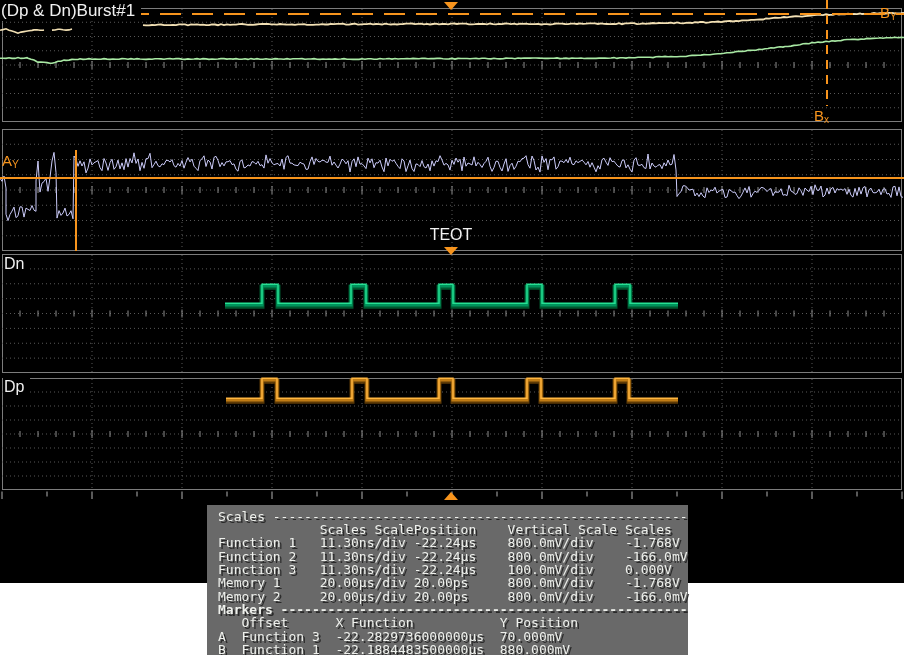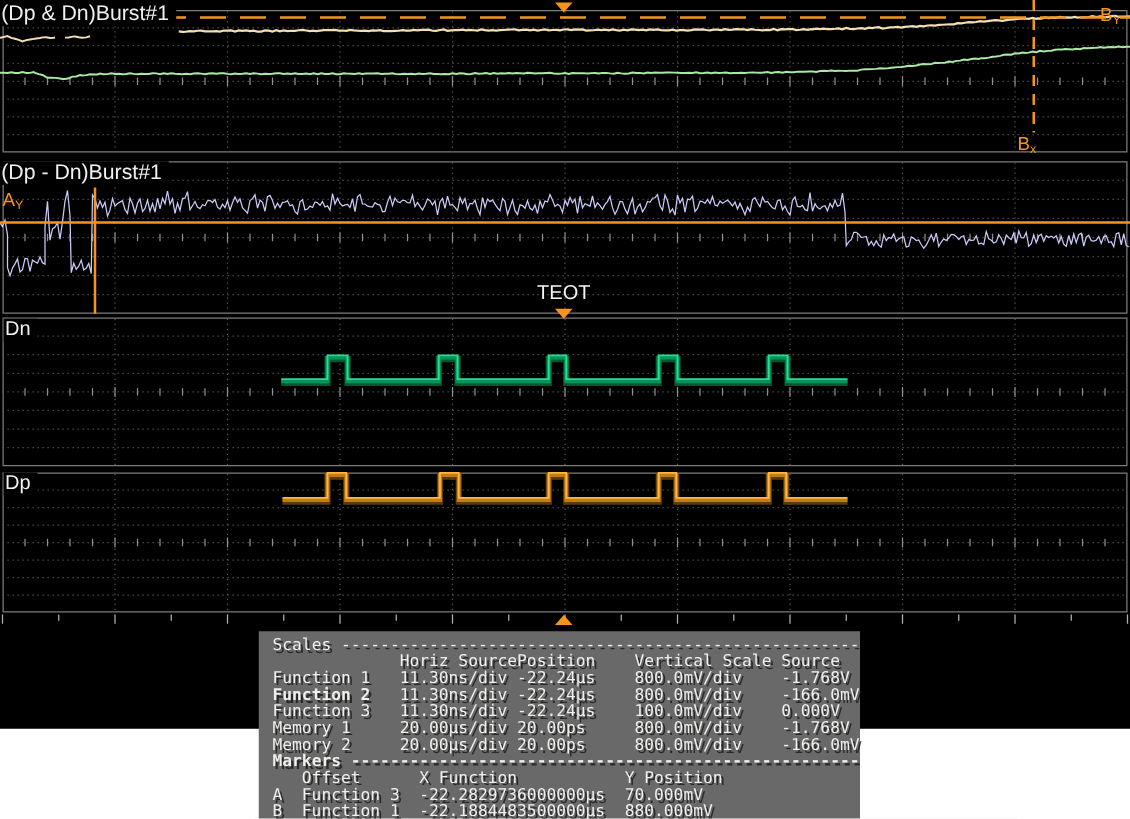--- a/index.html
+++ b/index.html
@@ -327,44 +327,43 @@
         <path d="M0 178.2L2 181.3L4 176.1L6 188.0L6 214.2L8 220.6L10 214.5L12 211.1L14 207.1L16 217.6L18 215.8L20 206.8L22 207.0L24 217.1L26 208.1L28 209.4L30 210.5L32 205.5L34 210.2L36 211.3L36 181.0L38 161.0L40 192.1L42 183.1L44 181.6L46 178.2L48 191.3L50 177.3L52 161.0L54 152.4L56 172.6L57 218.1L59 210.6L61 215.4L63 213.0L65 208.1L67 216.0L69 214.4L71 210.7L73 218.8L74 156.0L76 159.1L78 166.3L80 160.8L82 166.0L84 161.8L86 172.9L88 168.1L90 158.9L92 164.9L94 162.8L96 161.7L98 160.6L100 167.7L102 170.7L104 158.5L106 163.0L108 170.4L110 162.6L112 159.2L114 169.3L116 166.7L118 160.1L120 168.9L122 162.8L124 169.7L126 158.6L128 167.1L130 158.5L132 162.9L134 152.8L136 163.4L138 159.0L140 170.7L142 162.4L144 168.3L146 158.7L148 158.6L150 153.3L152 167.7L154 164.6L156 161.2L158 165.7L160 166.9L162 163.8L164 164.6L166 160.6L168 160.3L170 162.0L172 159.6L174 165.7L176 167.2L178 163.4L180 166.1L182 160.5L184 168.2L186 162.2L188 157.6L190 161.9L192 159.1L194 166.2L196 168.3L198 170.6L200 160.5L202 158.9L204 155.8L206 166.5L208 160.1L210 161.9L212 169.0L214 157.4L216 156.3L218 160.4L220 166.7L222 162.6L224 165.9L226 161.9L228 161.7L230 160.6L232 164.6L234 163.9L236 169.3L238 171.2L240 161.4L242 159.9L244 167.9L246 167.2L248 164.9L250 166.0L252 161.6L254 162.2L256 164.2L258 161.3L260 165.6L262 164.7L264 168.1L266 154.9L268 163.2L270 158.6L272 162.8L274 164.8L276 163.9L278 163.5L280 166.0L282 159.0L284 169.3L286 157.4L288 155.7L290 163.1L292 163.2L294 164.9L296 165.3L298 165.6L300 162.2L302 163.5L304 164.1L306 169.4L308 169.1L310 161.8L312 156.9L314 164.5L316 158.5L318 161.4L320 162.0L322 160.3L324 160.4L326 162.2L328 162.3L330 156.1L332 165.2L334 162.0L336 165.1L338 168.0L340 164.2L342 159.1L344 160.6L346 163.8L348 160.7L350 172.0L352 161.6L354 158.8L356 166.7L358 156.9L360 164.1L362 163.7L364 165.9L366 168.6L368 158.1L370 162.8L372 158.8L374 167.7L376 162.7L378 163.1L380 160.2L382 167.0L384 171.7L386 158.0L388 165.9L390 159.3L392 161.3L394 160.0L396 163.3L398 166.3L400 168.6L402 158.8L404 161.1L406 171.6L408 165.9L410 160.1L412 168.5L414 171.5L416 163.9L418 164.5L420 166.6L422 160.6L424 166.7L426 168.0L428 164.0L430 170.8L432 160.8L434 166.1L436 160.8L438 161.6L440 155.7L442 160.0L444 165.2L446 163.4L448 164.9L450 170.1L452 160.2L454 164.4L456 158.0L458 162.2L460 159.3L462 170.8L464 157.0L466 166.2L468 163.0L470 163.9L472 165.0L474 156.8L476 166.0L478 162.3L480 164.5L482 167.5L484 163.5L486 161.3L488 157.2L490 166.3L492 171.4L494 167.4L496 161.2L498 161.4L500 167.3L502 171.0L504 164.0L506 158.7L508 171.4L510 165.6L512 163.2L514 169.4L516 166.3L518 161.2L520 161.8L522 158.6L524 158.2L526 155.7L528 164.6L530 168.2L532 156.0L534 160.6L536 170.0L538 167.1L540 172.1L542 155.9L544 162.3L546 158.6L548 169.7L550 159.3L552 159.9L554 156.9L556 169.2L558 166.7L560 161.0L562 161.2L564 162.7L566 159.5L568 162.8L570 157.2L572 164.0L574 164.7L576 160.8L578 162.6L580 161.4L582 160.1L584 162.2L586 164.8L588 161.5L590 167.2L592 162.7L594 167.1L596 171.8L598 165.7L600 169.1L602 159.6L604 158.2L606 162.2L608 165.4L610 157.7L612 161.6L614 161.2L616 163.9L618 166.2L620 167.1L622 160.6L624 159.8L626 167.9L628 164.8L630 169.2L632 172.1L634 160.2L636 157.7L638 165.1L640 165.4L642 164.3L644 167.7L646 168.5L648 154.0L650 169.0L652 163.0L654 166.1L656 167.2L658 165.2L660 164.6L662 168.7L664 162.8L666 166.0L668 160.0L670 164.9L672 164.2L674 154.5L676 169.9L677 196.5L679 193.5L681 191.7L683 185.8L685 185.8L687 187.3L689 190.1L691 189.6L693 189.2L695 196.0L697 193.1L699 196.6L701 192.7L703 196.1L705 197.7L707 187.8L709 192.5L711 190.0L713 190.7L715 187.2L717 193.1L719 191.1L721 190.0L723 189.4L725 197.5L727 197.0L729 189.5L731 190.7L733 192.4L735 192.0L737 195.6L739 198.6L741 196.1L743 192.2L745 187.9L747 192.9L749 186.5L751 197.2L753 193.6L755 191.1L757 192.4L759 190.4L761 187.5L763 187.7L765 189.1L767 191.6L769 189.4L771 188.6L773 195.7L775 191.6L777 192.2L779 192.1L781 188.7L783 195.2L785 194.6L787 195.6L789 185.3L791 191.0L793 192.1L795 194.4L797 193.5L799 187.8L801 190.8L803 195.4L805 188.0L807 190.2L809 191.6L811 186.4L813 194.6L815 184.8L817 190.2L819 190.3L821 186.0L823 197.0L825 195.0L827 188.0L829 194.1L831 188.8L833 187.4L835 193.0L837 188.6L839 190.0L841 189.0L843 190.4L845 188.6L847 194.3L849 189.2L851 195.3L853 197.1L855 188.4L857 195.6L859 187.2L861 194.1L863 187.7L865 186.5L867 196.9L869 189.7L871 188.2L873 192.5L875 192.9L877 192.1L879 189.2L881 194.7L883 189.3L885 188.7L887 194.0L889 193.4L891 197.4L893 186.9L895 186.3L897 195.8L899 186.9L901 196.5L903 197.4" fill="none" stroke="#cacaf8" stroke-width="1"></path>
         <path d="M225 305H262V286H278V305H351V286H366V305H439V286H453V305H527V286H542V305H615V286H630V305H678" fill="none" stroke="#00572f" stroke-width="5" transform="translate(0,1.2)"></path>
         <path d="M225 305H262V286H278V305H351V286H366V305H439V286H453V305H527V286H542V305H615V286H630V305H678" fill="none" stroke="#00935c" stroke-width="3.2"></path>
         <path d="M225 305H262V286H278V305H351V286H366V305H439V286H453V305H527V286H542V305H615V286H630V305H678" fill="none" stroke="#25e093" stroke-width="1.4" transform="translate(0,-1.8)"></path>
         <path d="M226 400H262V380H277V400H352V380H367V400H439V380H453V400H527V380H541V400H615V380H629V400H678" fill="none" stroke="#5d3a06" stroke-width="5" transform="translate(0,1.2)"></path>
         <path d="M226 400H262V380H277V400H352V380H367V400H439V380H453V400H527V380H541V400H615V380H629V400H678" fill="none" stroke="#c07c15" stroke-width="3.2"></path>
         <path d="M226 400H262V380H277V400H352V380H367V400H439V380H453V400H527V380H541V400H615V380H629V400H678" fill="none" stroke="#ffb640" stroke-width="1.4" transform="translate(0,-1.8)"></path>
       </svg>
 
     <div class="wave-label" style="left:0;top:2px">(Dp &amp; Dn)Burst#1</div>
-    <div class="wave-label" style="left:0;top:129px">(Dp - Dn)Burst#1</div>
     <div class="wave-label small-label" style="left:3px;top:255px">Dn</div>
     <div class="wave-label small-label" style="left:3px;top:378px">Dp</div>
 
     <div id="by-line" class="hline-dashed" style="top: 13px;"></div>
     <div id="bx-line" class="vline-dashed" style="left: 826px; top: 0px; height: 106px;"></div>
     <div id="ay-line" class="hline-solid" style="top: 177px;"></div>
     <div id="a-cursor" class="vline-solid" style="left: 75px; top: 150px; height: 101px;"></div>
 
     <div id="by-label" class="cursor-label" style="left:880px;top:4px"><span>B</span><sub>Y</sub></div>
     <div id="bx-label" class="cursor-label" style="left:814px;top:107px"><span>B</span><sub>x</sub></div>
     <div id="ay-label" class="cursor-label" style="left:2px;top:152px"><span>A</span><sub>Y</sub></div>
 
     <div id="tri-top" class="tri tri-down" style="left: 444px; top: 2px;"></div>
     <div id="teot" style="left: 451px; top: 226px;">TEOT</div>
     <div id="tri-teot" class="tri tri-down" style="left: 444px; top: 247px;"></div>
     <div id="tri-bottom" class="tri tri-up" style="left: 444px; top: 492px;"></div>
   </div>
 
   <div id="infobar">
       <div class="tline" style="top: 3.5px;"><span class="tcol" style="left: 0ch;">Scales -----------------------------------------------------</span></div>
-      <div class="tline" style="top: 16.85px;"><span class="tcol" style="left: 13ch;">Horiz Source</span><span class="tcol" style="left: 25ch;">Position</span><span class="tcol" style="left: 37ch;">Vertical Scale</span><span class="tcol" style="left: 52ch;">Source</span></div>
+      <div class="tline" style="top: 16.85px;"><span class="tcol" style="left: 13ch;">Scales Scale</span><span class="tcol" style="left: 25ch;">Position</span><span class="tcol" style="left: 37ch;">Vertical Scale</span><span class="tcol" style="left: 52ch;">Scales</span></div>
       <div class="tline" style="top: 30.2px;"><span class="tcol" style="left: 0ch;">Function 1</span><span class="tcol" style="left: 13ch;">11.30ns/div</span><span class="tcol" style="left: 25ch;">-22.24µs</span><span class="tcol" style="left: 37ch;">800.0mV/div</span><span class="tcol" style="left: 52ch;">-1.768V</span></div>
-      <div class="tline" style="top: 43.55px;"><span class="tcol" style="left: 0ch; font-weight: bold;">Function 2</span><span class="tcol" style="left: 13ch;">11.30ns/div</span><span class="tcol" style="left: 25ch;">-22.24µs</span><span class="tcol" style="left: 37ch;">800.0mV/div</span><span class="tcol" style="left: 52ch;">-166.0mV</span></div>
+      <div class="tline" style="top: 43.55px;"><span class="tcol" style="left: 0ch;">Function 2</span><span class="tcol" style="left: 13ch;">11.30ns/div</span><span class="tcol" style="left: 25ch;">-22.24µs</span><span class="tcol" style="left: 37ch;">800.0mV/div</span><span class="tcol" style="left: 52ch;">-166.0mV</span></div>
       <div class="tline" style="top: 56.9px;"><span class="tcol" style="left: 0ch;">Function 3</span><span class="tcol" style="left: 13ch;">11.30ns/div</span><span class="tcol" style="left: 25ch;">-22.24µs</span><span class="tcol" style="left: 37ch;">100.0mV/div</span><span class="tcol" style="left: 52ch;">0.000V</span></div>
       <div class="tline" style="top: 70.25px;"><span class="tcol" style="left: 0ch;">Memory 1</span><span class="tcol" style="left: 13ch;">20.00µs/div</span><span class="tcol" style="left: 25ch;">20.00ps</span><span class="tcol" style="left: 37ch;">800.0mV/div</span><span class="tcol" style="left: 52ch;">-1.768V</span></div>
       <div class="tline" style="top: 83.6px;"><span class="tcol" style="left: 0ch;">Memory 2</span><span class="tcol" style="left: 13ch;">20.00µs/div</span><span class="tcol" style="left: 25ch;">20.00ps</span><span class="tcol" style="left: 37ch;">800.0mV/div</span><span class="tcol" style="left: 52ch;">-166.0mV</span></div>
       <div class="tline" style="top: 96.95px;"><span class="tcol" style="left: 0ch; font-weight: bold;">Markers ----------------------------------------------------</span></div>
       <div class="tline" style="top: 110.3px;"><span class="tcol" style="left: 3ch;">Offset</span><span class="tcol" style="left: 15ch;">X Function</span><span class="tcol" style="left: 36ch;">Y Position</span></div>
       <div class="tline" style="top: 123.65px;"><span class="tcol" style="left: 0ch;">A</span><span class="tcol" style="left: 3ch;">Function 3</span><span class="tcol" style="left: 15ch;">-22.2829736000000µs</span><span class="tcol" style="left: 36ch;">70.000mV</span></div>
       <div class="tline" style="top: 137px;"><span class="tcol" style="left: 0ch;">B</span><span class="tcol" style="left: 3ch;">Function 1</span><span class="tcol" style="left: 15ch;">-22.1884483500000µs</span><span class="tcol" style="left: 36ch;">880.000mV</span></div>
     </div>
 </div>
 

